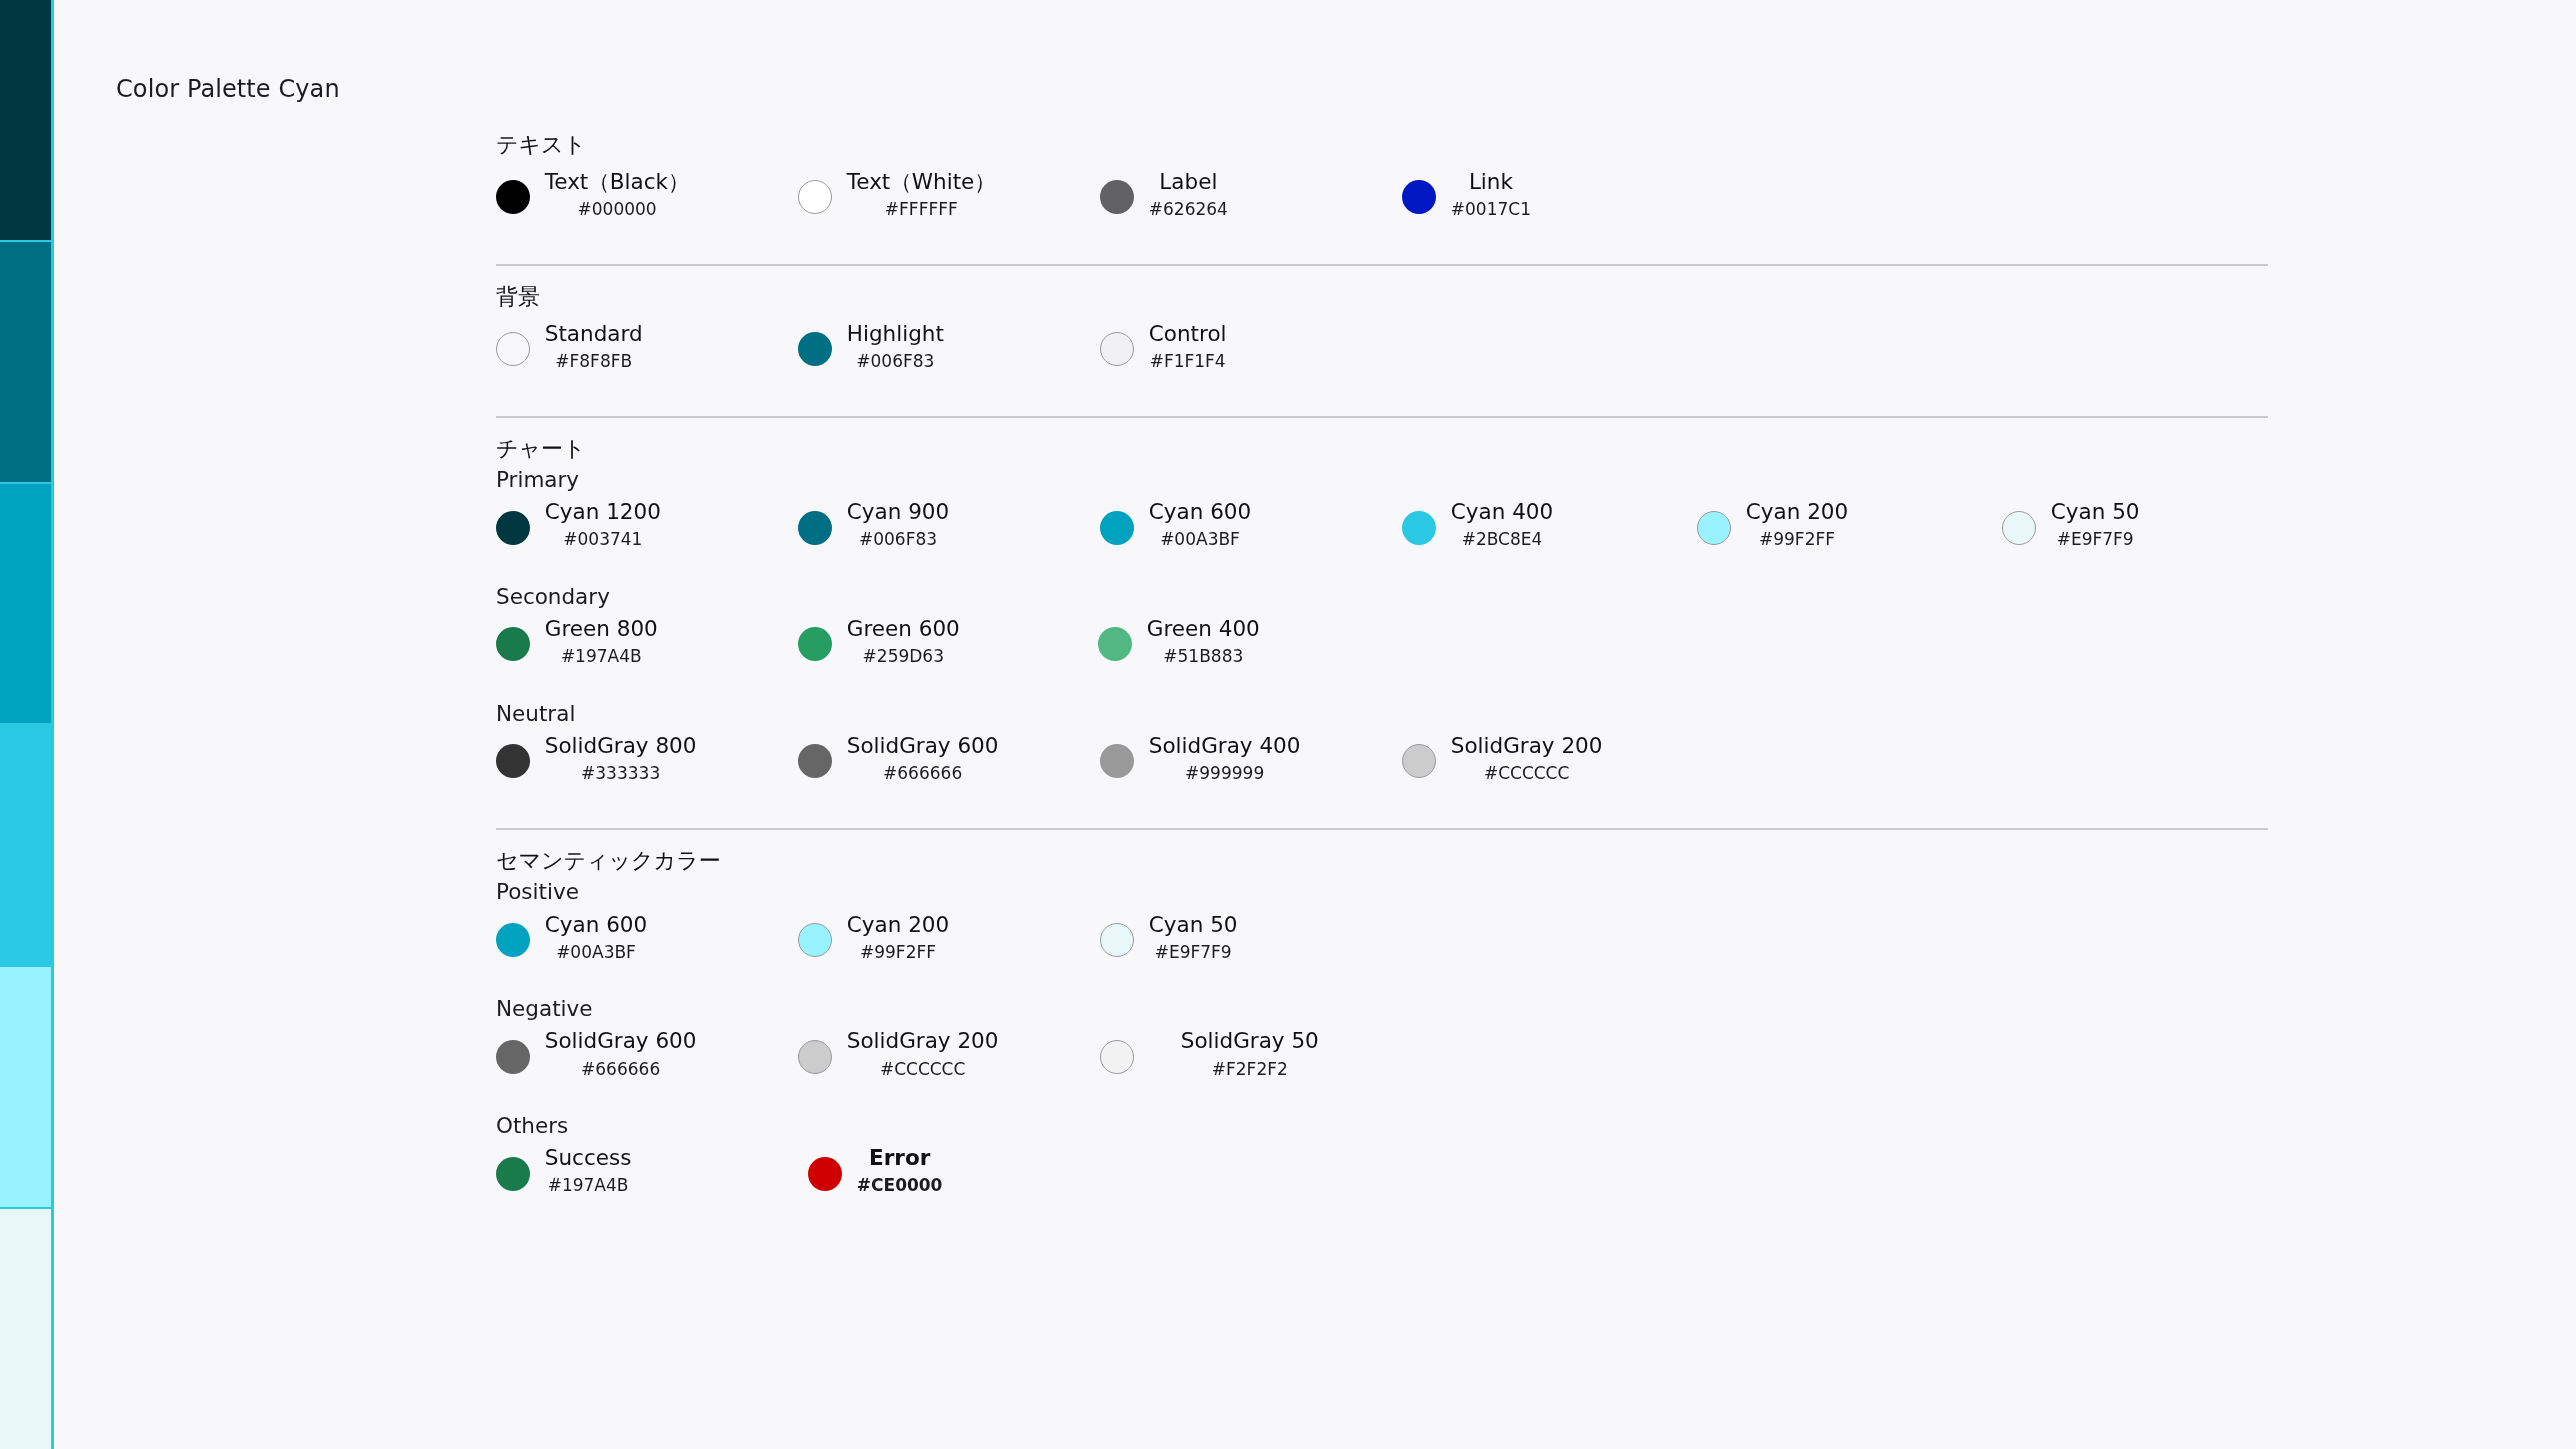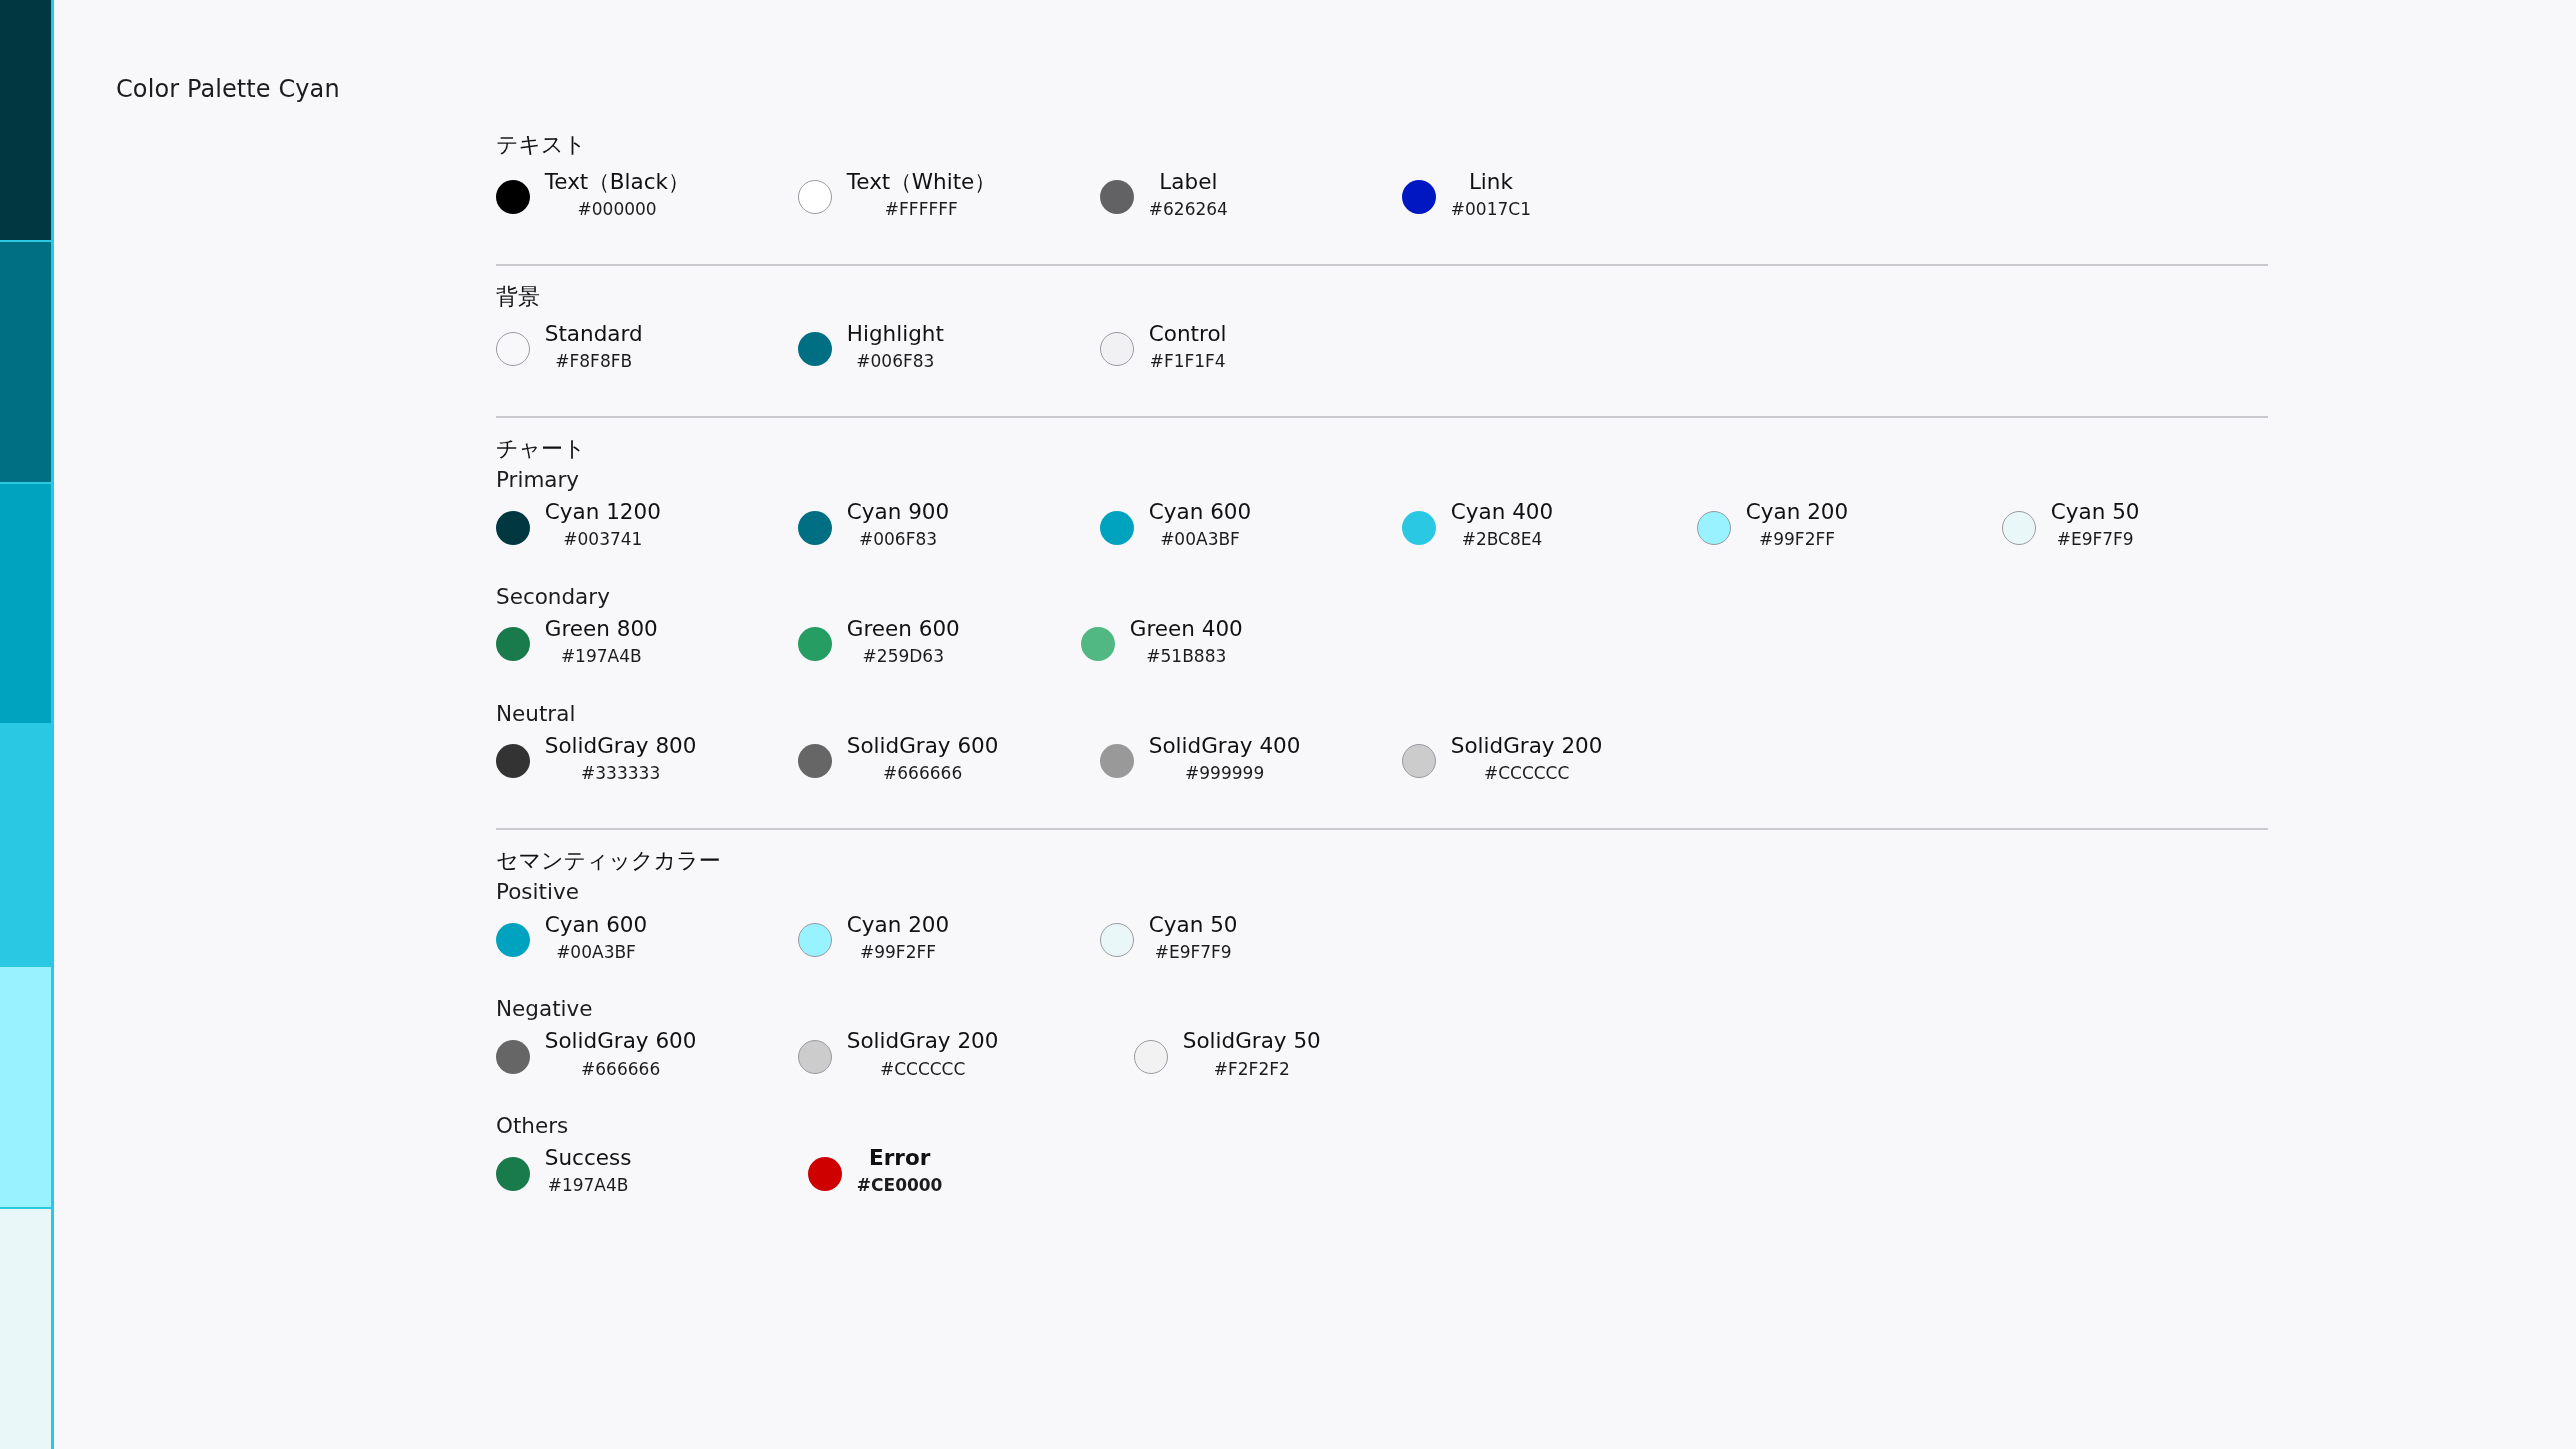--- a/index.html
+++ b/index.html
@@ -255,21 +255,21 @@
             <div class="swatch-hex">#197A4B</div>
           </div>
         </div>
         <div class="swatch" style="left: 302px;">
           <div class="swatch-dot" style="background: rgb(37, 157, 99);"></div>
           <div class="swatch-text">
             <div class="swatch-name">Green 600</div>
             <div class="swatch-hex">#259D63</div>
           </div>
         </div>
-        <div class="swatch" style="left: 585px;">
+        <div class="swatch" style="left: 602px;">
           <div class="swatch-dot" style="background: rgb(81, 184, 131);"></div>
           <div class="swatch-text">
             <div class="swatch-name">Green 400</div>
             <div class="swatch-hex">#51B883</div>
           </div>
         </div>
       </div>
       <div class="group-label" style="margin-top: 10.7px;">Neutral</div>
       <div class="swatch-row" style="margin-top: 10.7px;">
         <div class="swatch" style="left: 0px;">
@@ -338,21 +338,21 @@
             <div class="swatch-hex">#666666</div>
           </div>
         </div>
         <div class="swatch" style="left: 302px;">
           <div class="swatch-dot" style="background: rgb(204, 204, 204); border: 1.3px solid rgb(154, 154, 160);"></div>
           <div class="swatch-text">
             <div class="swatch-name">SolidGray 200</div>
             <div class="swatch-hex">#CCCCCC</div>
           </div>
         </div>
-        <div class="swatch" style="left: 638px;">
+        <div class="swatch" style="left: 604px; gap: 32px;">
           <div class="swatch-dot" style="background: rgb(242, 242, 242); border: 1.3px solid rgb(154, 154, 160);"></div>
           <div class="swatch-text">
             <div class="swatch-name">SolidGray 50</div>
             <div class="swatch-hex">#F2F2F2</div>
           </div>
         </div>
       </div>
       <div class="group-label" style="margin-top: 10.7px;">Others</div>
       <div class="swatch-row" style="margin-top: 10.7px;">
         <div class="swatch" style="left: 0px;">

